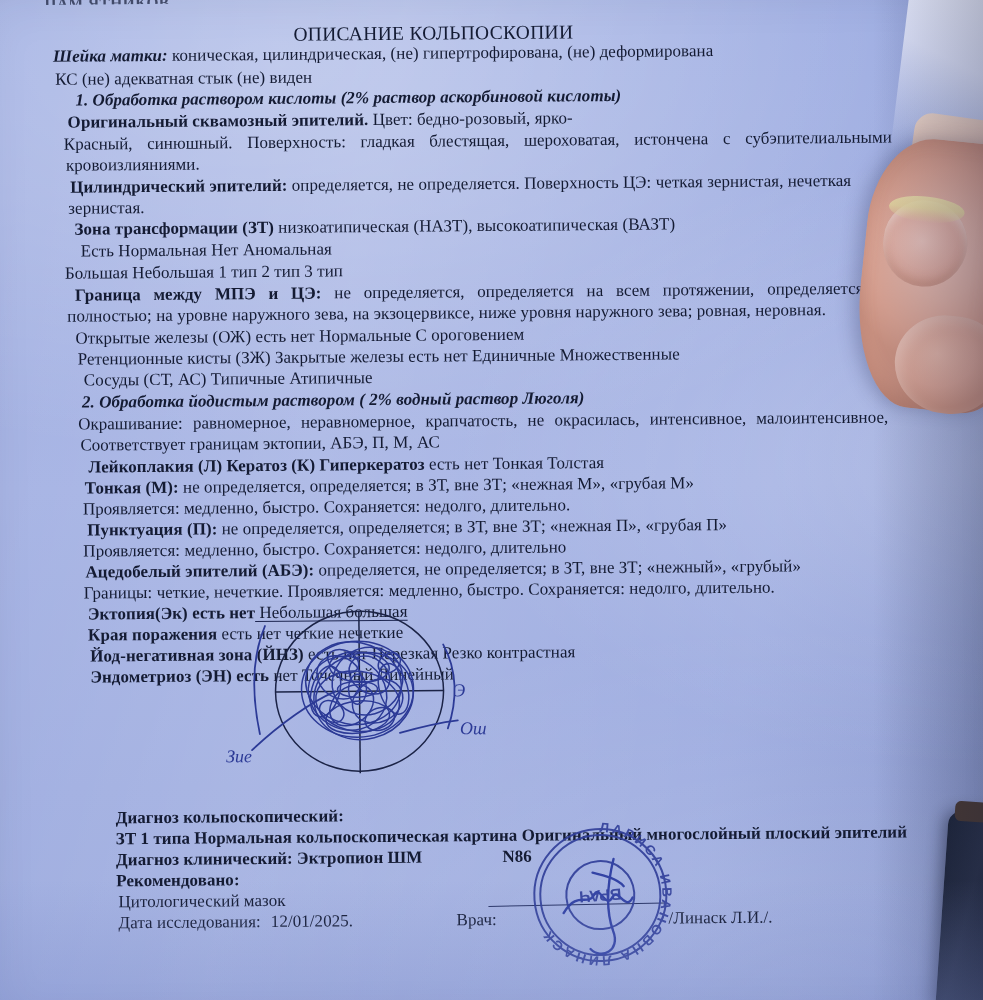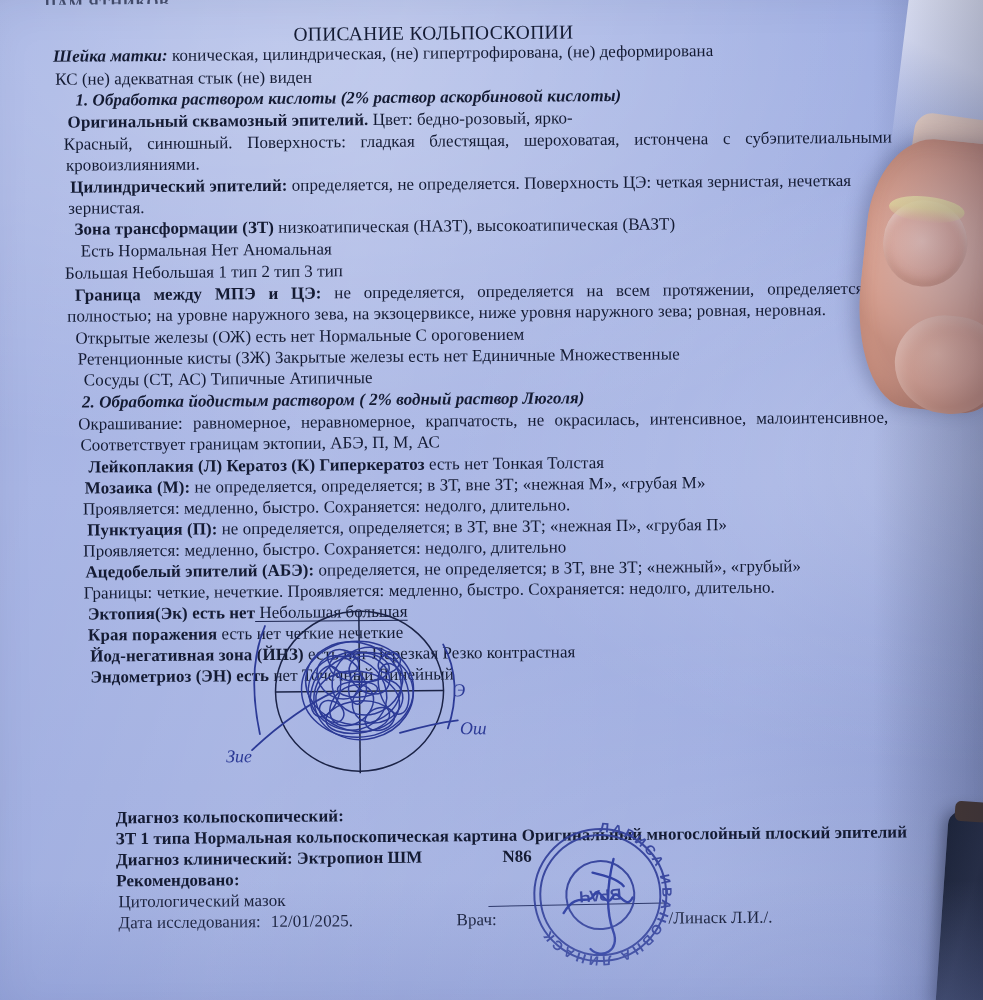--- a/index.html
+++ b/index.html
@@ -286,21 +286,21 @@
 
     <div class="just" style="left:78px; top:412px; width:810px;">Окрашивание: равномерное, неравномерное, крапчатость, не окрасилась, интенсивное, малоинтенсивное,</div>
 
     <div class="line" style="left:80px; top:433px;">Соответствует границам эктопии, АБЭ, П, М, АС</div>
 
     <div class="line" style="left:88px; top:455px;">
       <span class="b">Лейкоплакия (Л) Кератоз (К) Гиперкератоз</span><span>  есть   нет  Тонкая Толстая</span>
     </div>
 
     <div class="line" style="left:84px; top:476px;">
-      <span class="b">Мозаика (М):</span><span> не определяется, определяется;      в ЗТ, вне ЗТ;       «нежная М», «грубая М»</span>
+      <span class="b">Тонкая (М):</span><span> не определяется, определяется;      в ЗТ, вне ЗТ;       «нежная М», «грубая М»</span>
     </div>
 
     <div class="line" style="left:82px; top:497px;">Проявляется: медленно, быстро.  Сохраняется: недолго, длительно.</div>
 
     <div class="line" style="left:86px; top:518px;">
       <span class="b">Пунктуация (П):</span><span> не определяется, определяется;      в ЗТ, вне ЗТ;    «нежная П», «грубая П»</span>
     </div>
 
     <div class="line" style="left:82px; top:539px;">Проявляется: медленно, быстро.  Сохраняется: недолго, длительно</div>
 

